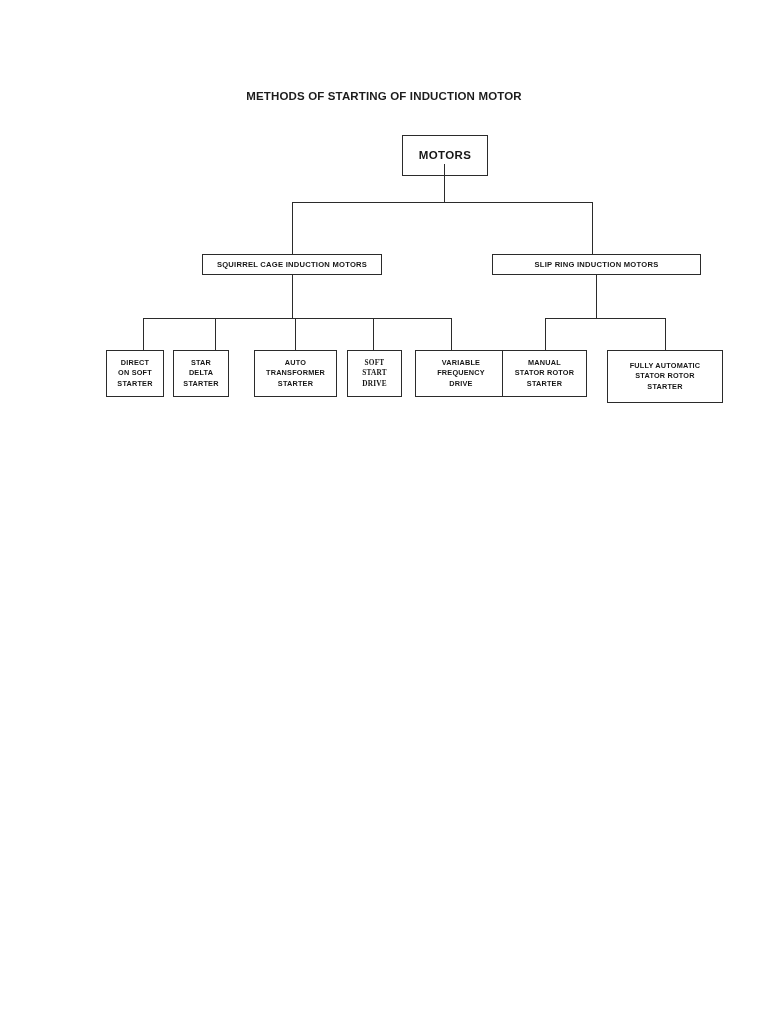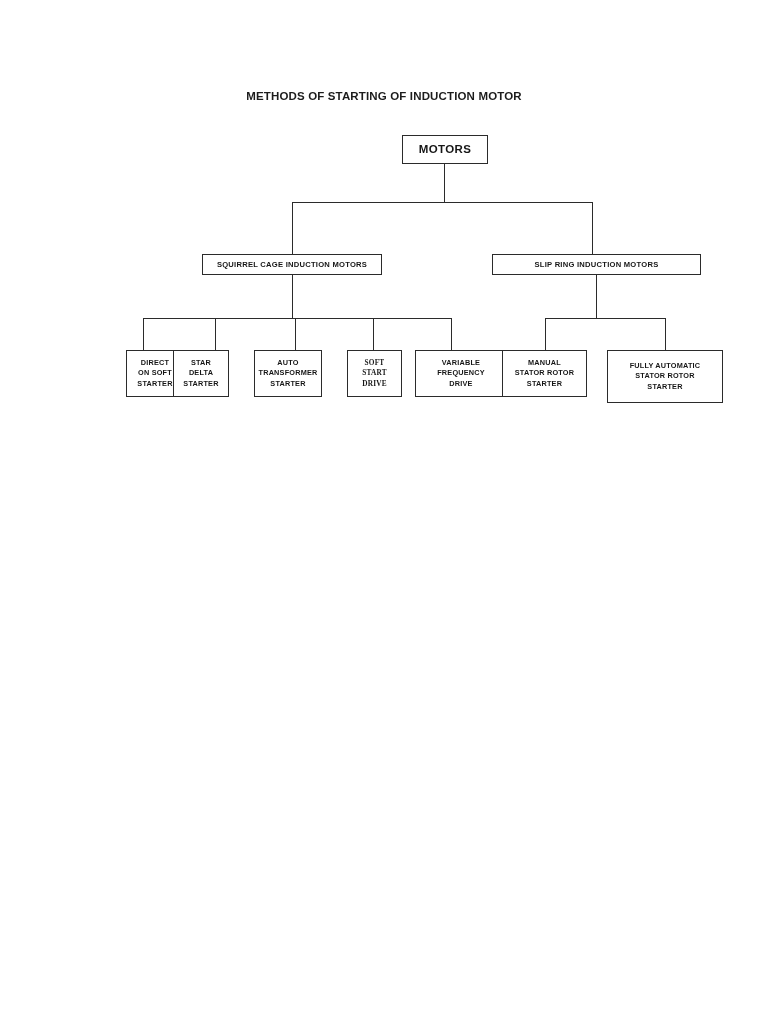--- a/index.html
+++ b/index.html
@@ -82,21 +82,21 @@
     background: #2b2b2b;
   }
 </style>
 </head>
 <body>
 
 <div id="page">
 
   <div class="chart-title">METHODS OF STARTING OF INDUCTION MOTOR</div>
 
-  <div class="node root" style="left:402px; top:135px; width:86px; height:29px;">
+  <div class="node root" style="left:402px; top:135px; width:86px; height:41px;">
     <span class="ln">MOTORS</span>
   </div>
 
   <div class="vline" style="left:444px; top:164px; height:38px;"></div>
 
   <div class="hline" style="left:292px; top:202px; width:301px;"></div>
 
   <div class="vline" style="left:292px; top:202px; height:52px;"></div>
   <div class="vline" style="left:592px; top:202px; height:52px;"></div>
 
@@ -114,33 +114,33 @@
   <div class="vline" style="left:215px; top:318px; height:32px;"></div>
   <div class="vline" style="left:295px; top:318px; height:32px;"></div>
   <div class="vline" style="left:373px; top:318px; height:32px;"></div>
   <div class="vline" style="left:451px; top:318px; height:32px;"></div>
 
   <div class="vline" style="left:596px; top:275px; height:43px;"></div>
   <div class="hline" style="left:545px; top:318px; width:121px;"></div>
   <div class="vline" style="left:545px; top:318px; height:32px;"></div>
   <div class="vline" style="left:665px; top:318px; height:32px;"></div>
 
-  <div class="node leaf" style="left:126px; top:350px; width:58px; height:47px;text-align:right;">
+  <div class="node leaf" style="left:106px; top:350px; width:58px; height:47px;text-align:right;">
     <span class="ln">DIRECT</span>
     <span class="ln">ON SOFT</span>
     <span class="ln">STARTER</span>
   </div>
 
   <div class="node leaf" style="left:173px; top:350px; width:56px; height:47px;">
     <span class="ln">STAR</span>
     <span class="ln">DELTA</span>
     <span class="ln">STARTER</span>
   </div>
 
-  <div class="node leaf" style="left:254px; top:350px; width:68px; height:47px;">
+  <div class="node leaf" style="left:254px; top:350px; width:83px; height:47px;">
     <span class="ln">AUTO</span>
     <span class="ln">TRANSFORMER</span>
     <span class="ln">STARTER</span>
   </div>
 
   <div class="node leaf" style="left:347px; top:350px; width:55px; height:47px;font-family:Liberation Serif, serif;">
     <span class="ln">SOFT</span>
     <span class="ln">START</span>
     <span class="ln">DRIVE</span>
   </div>

